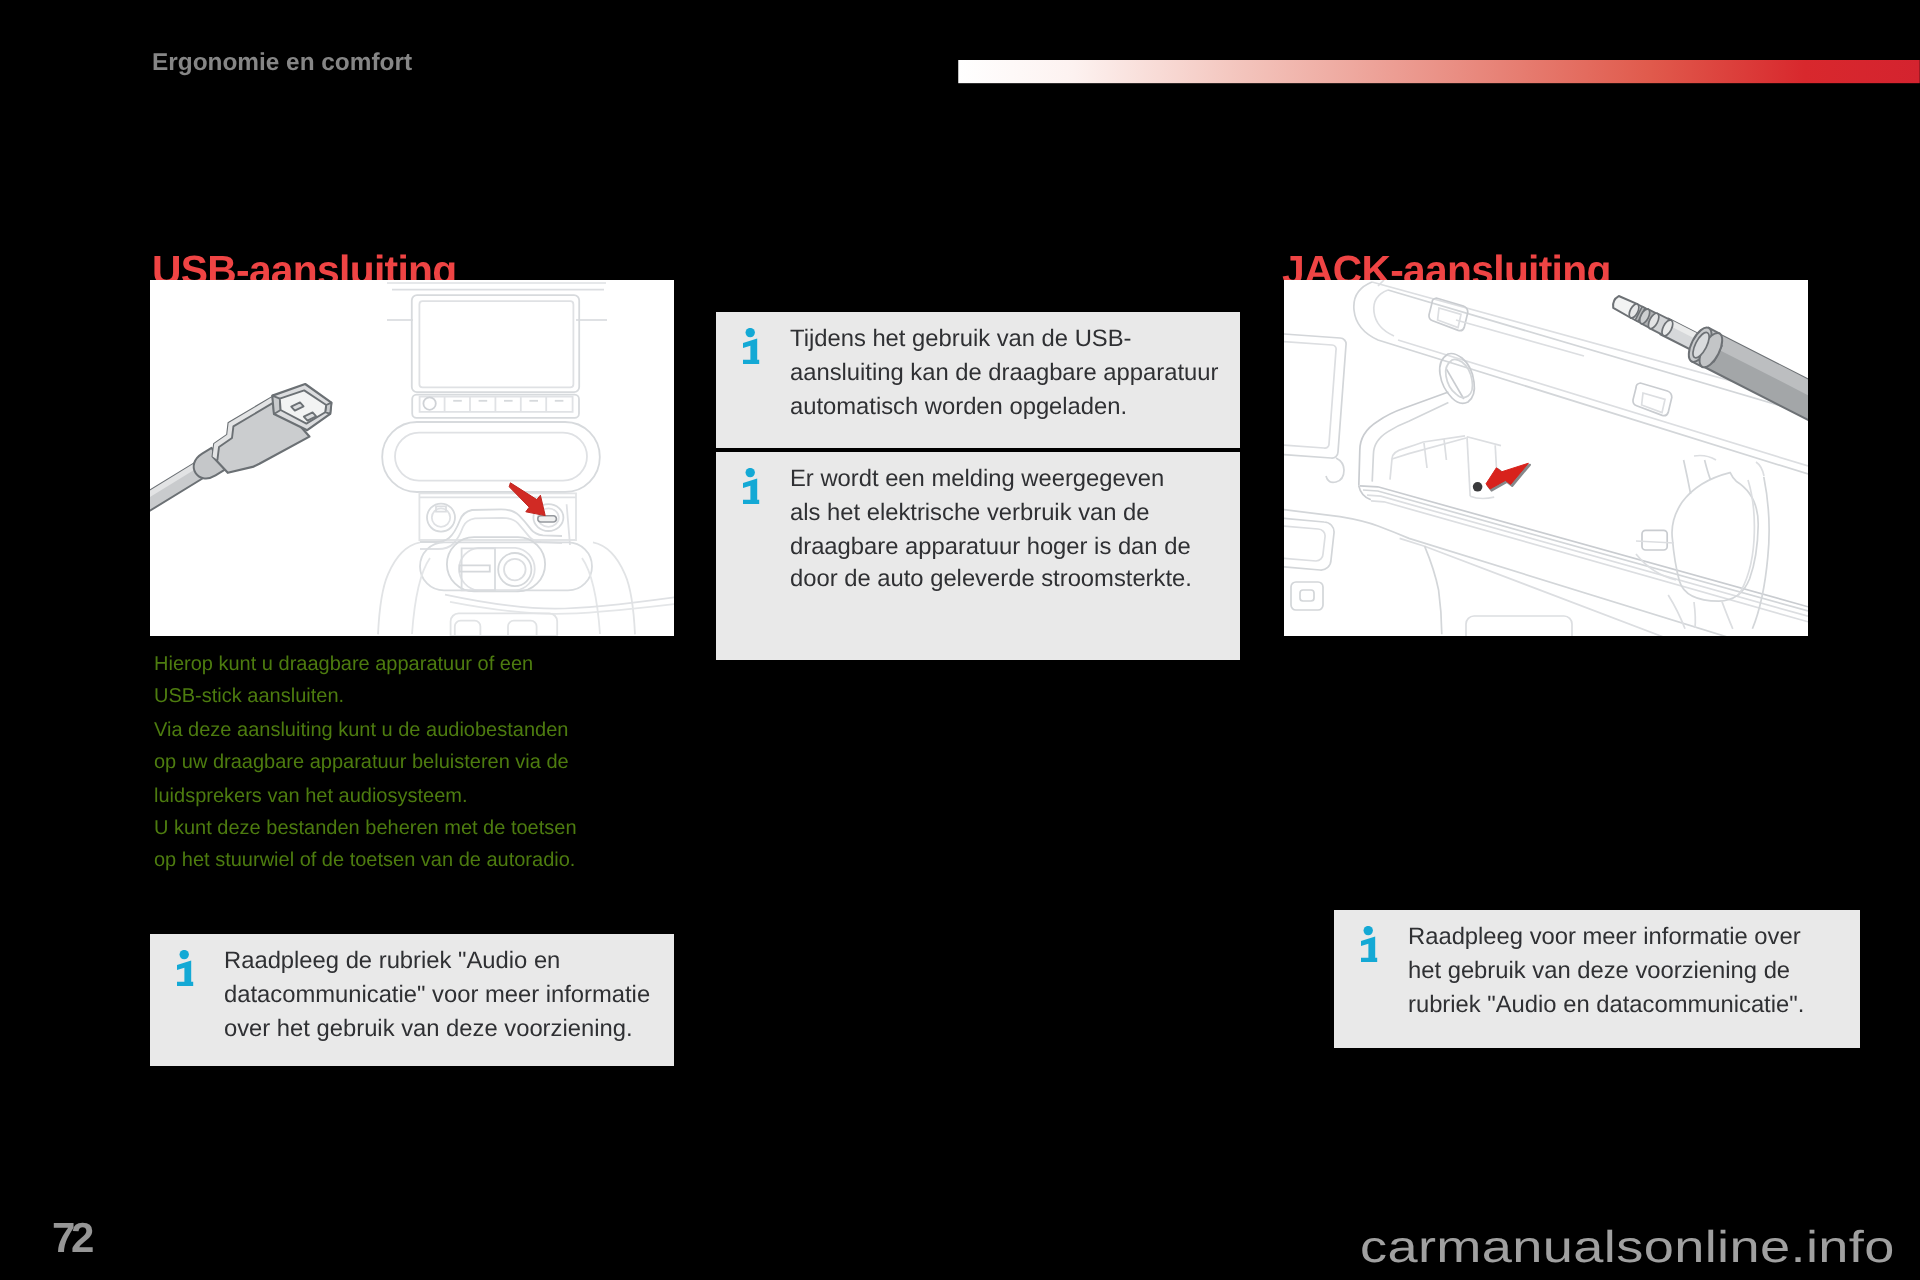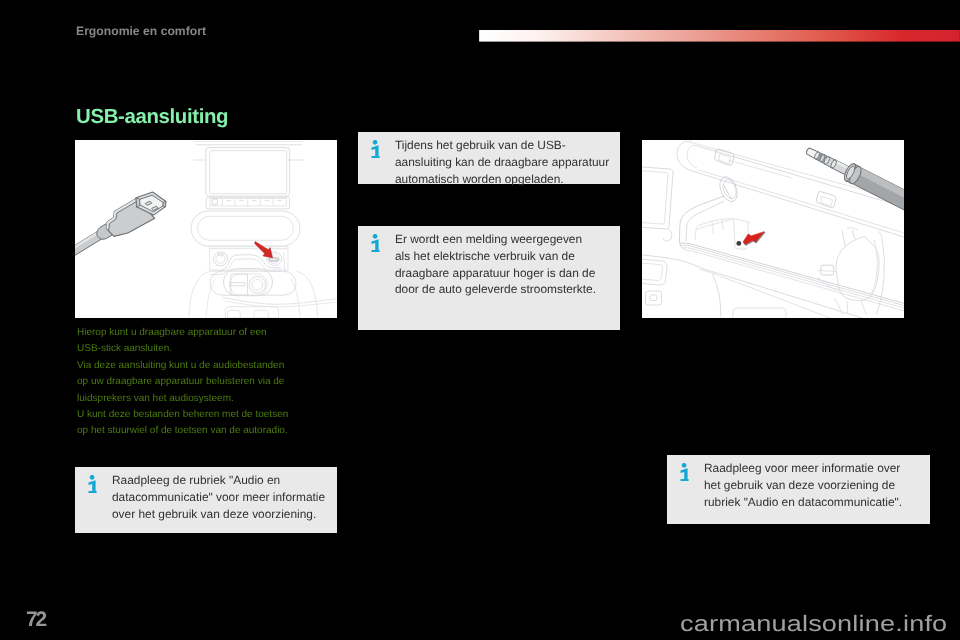--- a/index.html
+++ b/index.html
@@ -2,21 +2,21 @@
 <html><head>
 <meta charset="utf-8">
 <style>
   html,body{margin:0;padding:0;}
   body{width:960px;height:640px;background:#000;overflow:hidden;
        font-family:"Liberation Sans",sans-serif;-webkit-font-smoothing:antialiased;text-rendering:geometricPrecision;}
   .page{position:relative;width:960px;height:640px;overflow:hidden;padding-left:20px;}
   .hdr-title{position:absolute;left:76px;top:23.5px;font-size:12.2px;font-weight:bold;
              color:#868686;letter-spacing:0px;}
   .hdr-bar{position:absolute;left:479px;top:30px;width:481px;height:11.6px;line-height:0;}
-  .col-title{position:absolute;font-size:20.4px;font-weight:bold;color:#86efac;letter-spacing:-.35px;}
+  .col-title{position:absolute;font-size:20.4px;font-weight:bold;color:#ef4444;letter-spacing:-.35px;margin-top:19px;}
   .imgbox{position:absolute;background:#fff;overflow:hidden;}
   .imgbox svg{display:block;}
   .infobox{position:absolute;background:#e9e9e9;}
   .infobox .ico{position:absolute;left:13.2px;top:8.2px;width:9px;height:18px;}
   .infobox p{margin:0;position:absolute;left:37px;top:5.2px;right:2px;font-size:11.9px;
              line-height:16.7px;color:#2f3033;white-space:pre-line;}
   .bodytext{position:absolute;font-size:10px;line-height:16.4px;color:#4d7c0f;white-space:pre-line;}
   .pagenum{position:absolute;left:26px;top:608px;font-size:21px;font-weight:bold;color:#969696;letter-spacing:-2.2px;}
   .watermark{position:absolute;left:680px;top:610.5px;font-size:22.3px;color:#a0a0a0;letter-spacing:0.15px;
              transform:scaleX(1.215);transform-origin:left top;}
@@ -128,21 +128,21 @@
   </div>
 
   <div class="bodytext" style="left:77px;top:325px;width:268px">Hierop kunt u draagbare apparatuur of een
 USB-stick aansluiten.
 Via deze aansluiting kunt u de audiobestanden
 op uw draagbare apparatuur beluisteren via de
 luidsprekers van het audiosysteem.
 U kunt deze bestanden beheren met de toetsen
 op het stuurwiel of de toetsen van de autoradio.</div>
 
-  <div class="infobox" style="left:358px;top:132px;width:262px;height:52px">
+  <div class="infobox" style="left:358px;top:156px;width:262px;height:68px">
     <span class="ico"><svg width="9" height="18" viewBox="0 0 9 18">
           <circle cx="4.1" cy="2.3" r="2.35" fill="#14a9d5"></circle>
           <path d="M0.5 7.5 L7.6 5.3 L7.6 15.9 L8.6 15.9 L8.6 18 L0.5 18 L0.5 15.9 L4.2 15.9 L4.2 8.9 L0.5 10.0 Z" fill="#14a9d5"></path>
         </svg></span>
     <p>Tijdens het gebruik van de USB-
 aansluiting kan de draagbare apparatuur
 automatisch worden opgeladen.</p>
   </div>
 
   <div class="infobox" style="left:358px;top:226px;width:262px;height:104px">
@@ -159,20 +159,21 @@
   <div class="infobox" style="left:75px;top:467px;width:262px;height:66px">
     <span class="ico"><svg width="9" height="18" viewBox="0 0 9 18">
           <circle cx="4.1" cy="2.3" r="2.35" fill="#14a9d5"></circle>
           <path d="M0.5 7.5 L7.6 5.3 L7.6 15.9 L8.6 15.9 L8.6 18 L0.5 18 L0.5 15.9 L4.2 15.9 L4.2 8.9 L0.5 10.0 Z" fill="#14a9d5"></path>
         </svg></span>
     <p>Raadpleeg de rubriek "Audio en
 datacommunicatie" voor meer informatie
 over het gebruik van deze voorziening.</p>
   </div>
 
+  <div class="col-title" style="left:641px;top:105.5px">JACK-aansluiting</div>
 
   <div class="imgbox" style="left:642px;top:140px;width:262px;height:178px">
     <svg width="262" height="178" viewBox="0 0 262 178">
   <g>
 <path d="M 44 1 L 262 61" fill="none" stroke="#dcdee1" stroke-width="0.85"></path>
 <path d="M 52 5 L 262 67" fill="none" stroke="#d3d6d9" stroke-width="0.85"></path>
 <path d="M 44 1 q-10 4 -9 14 q1 10 12 15 L 262 97" fill="none" stroke="#d3d6d9" stroke-width="0.85"></path>
 <path d="M 52 5 q-8 3 -7 11 q1 8 10 12" fill="none" stroke="#dcdee1" stroke-width="0.85"></path>
 <path d="M 57 30 L 262 93" fill="none" stroke="#dcdee1" stroke-width="0.85"></path>
 <path d="M 74 11.5 q0 -2.2 2.2 -2.5 l13.5 4 q2.2 .8 2.2 3.2 l-1.8 7.5 q-.8 2.2 -3 1.5 l-12.8 -4.8 q-2 -.8 -1.8 -3 z" fill="none" stroke="#c9ccd0" stroke-width="0.85"></path>

